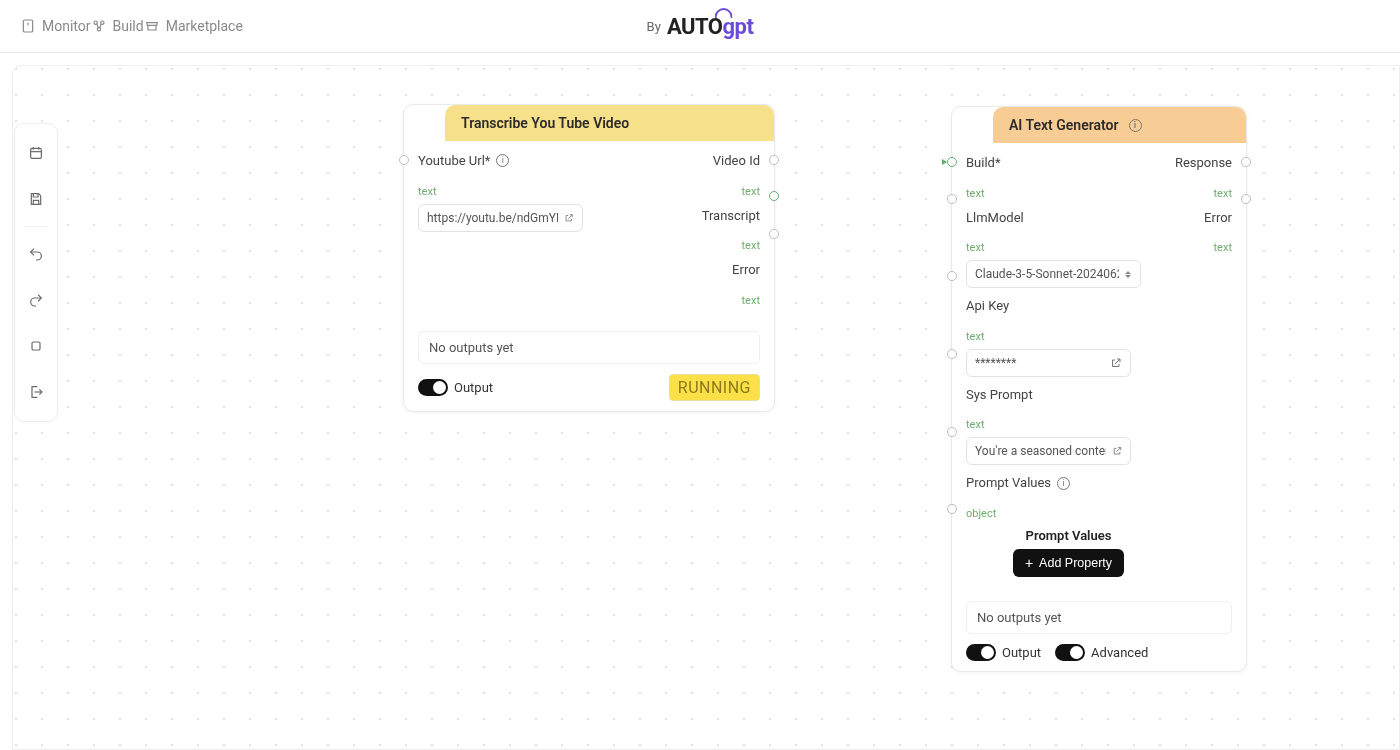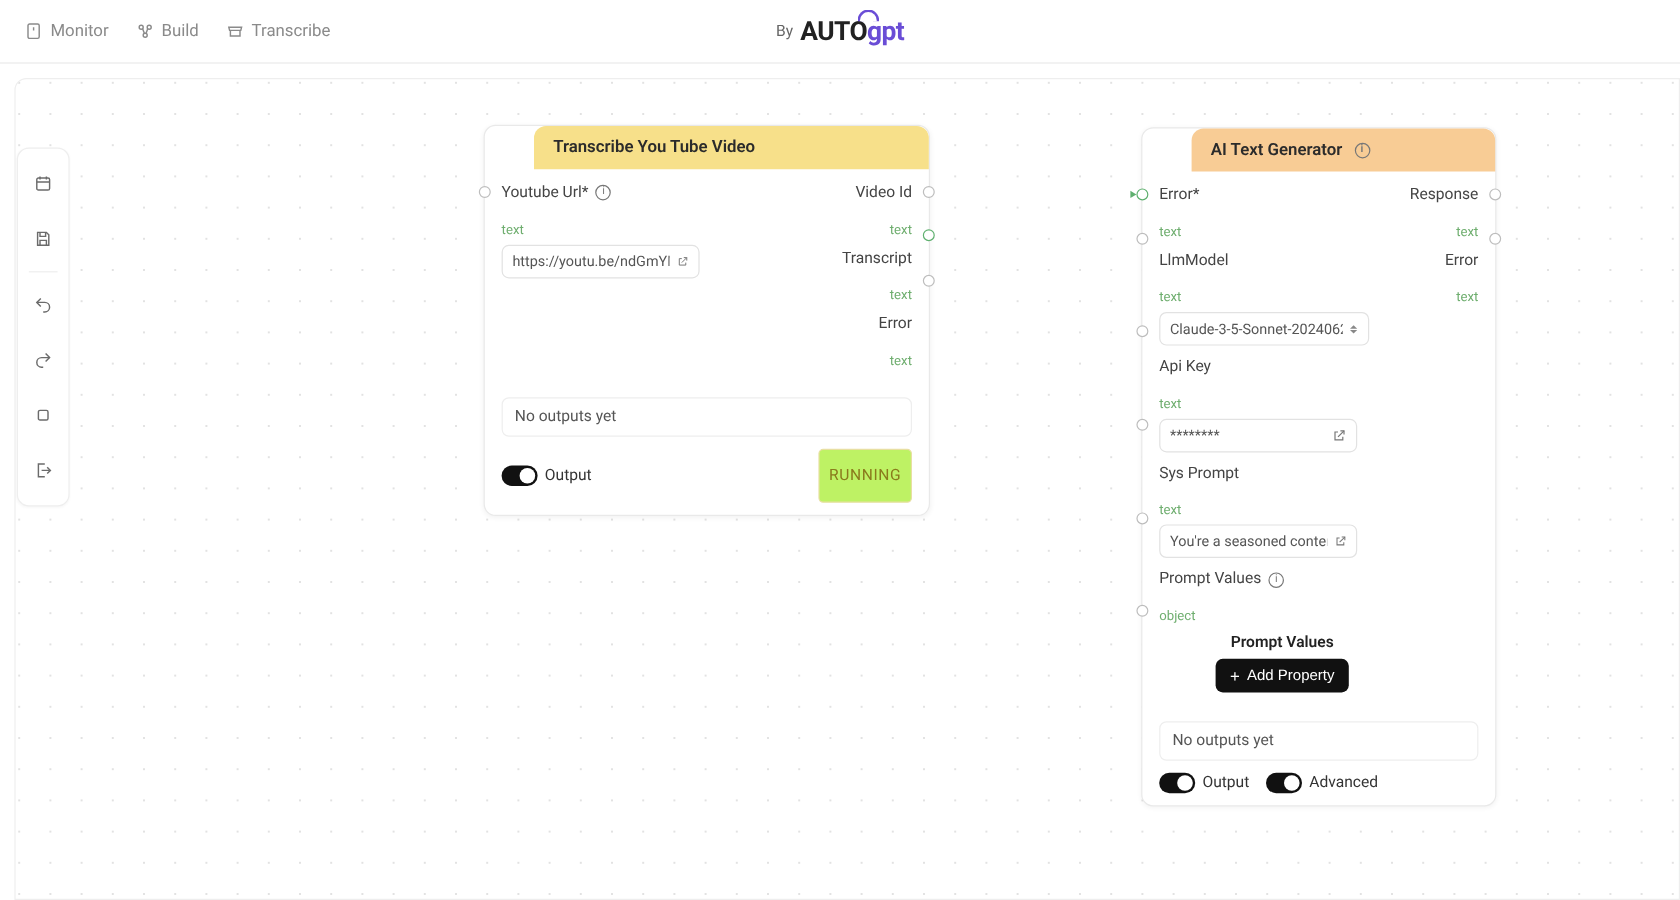--- a/index.html
+++ b/index.html
@@ -12,21 +12,21 @@
   }
   
   .header {
     height: 53px;
     border-bottom: 1px solid #e9e9e9;
     display: flex;
     align-items: center;
     padding: 0 20px;
     position: relative;
   }
-  .nav { display: flex; gap: 22px; }
+  .nav { display: flex; }
   .nav-item {
     display: flex; align-items: center; gap: 6px;
     color: #8a8a8a; font-size: 14px; cursor: pointer;
   }
   .nav-item svg { width: 16px; height: 16px; stroke: #8a8a8a; }
   .brand-wrap {
     position: absolute; left: 50%; transform: translateX(-50%);
     display: flex; align-items: center; gap: 6px;
     color: #666; font-size: 13px;
   }
@@ -164,25 +164,25 @@
     width: 30px; height: 17px; background:#111; border-radius: 10px;
     position: relative; display:inline-block;
   }
   .switch .knob{
     position:absolute; width:13px; height:13px; background:#fff; border-radius:50%;
     top:2px; right:2px;
     transition: left .1s;
   }
   .status-badge{
     border:1px solid #e8dfa2;
-    background:#bef264;
+    background:#fde047;
     color:#8a7a1c;
-    font-size: 13px;
+    font-size: 16px;
     letter-spacing: 0.5px;
-    padding: 14px 8px;
+    padding: 3px 8px;
     border-radius: 4px;
   }
 
   
   .pv-title { font-size:13px; font-weight:600; color:#222; text-align:center; }
   .add-btn {
     margin-top:6px;
     background:#111; color:#fff;
     border:none; border-radius:6px;
     padding:7px 12px;
@@ -216,21 +216,21 @@
           <path d="M8.8 8.8 11 15"></path>
           <path d="M15.2 8.8 13 15"></path>
         </svg>
       <span>Build</span>
     </div>
     <div class="nav-item">
       <svg viewBox="0 0 24 24" fill="none" stroke-width="1.8">
           <path d="M4 7h16l-1 4H5z"></path>
           <path d="M6 11v7h12v-7"></path>
         </svg>
-      <span>Transcribe</span>
+      <span>Marketplace</span>
     </div>
   </div>
   <div class="brand-wrap">
     <span>By</span>
     <span class="logo">
       <span class="arc"></span>
       <span>AUTO</span><span class="accent">gpt</span>
     </span>
   </div>
 </div>
@@ -315,21 +315,21 @@
         <span class="port left" style="top:206px;"></span>
         <span class="port left" style="top:284px;"></span>
         <span class="port left" style="top:361px;"></span>
 
         <span class="port right" style="top:14px;"></span>
         <span class="port right" style="top:51px;"></span>
 
         <div class="node-split">
           <div class="node-left">
             <div class="io">
-              <div class="io-label">Error*</div>
+              <div class="io-label">Build*</div>
               <div class="io-type">text</div>
             </div>
             <div class="io">
               <div class="io-label">LlmModel</div>
               <div class="io-type">text</div>
               <div class="pill" style="width:175px;">
                 <span style="overflow:hidden;white-space:nowrap;">Claude-3-5-Sonnet-20240620</span>
                 <span class="select-caret">
                     <span class="caret-up"></span>
                     <span class="caret-down"></span>

